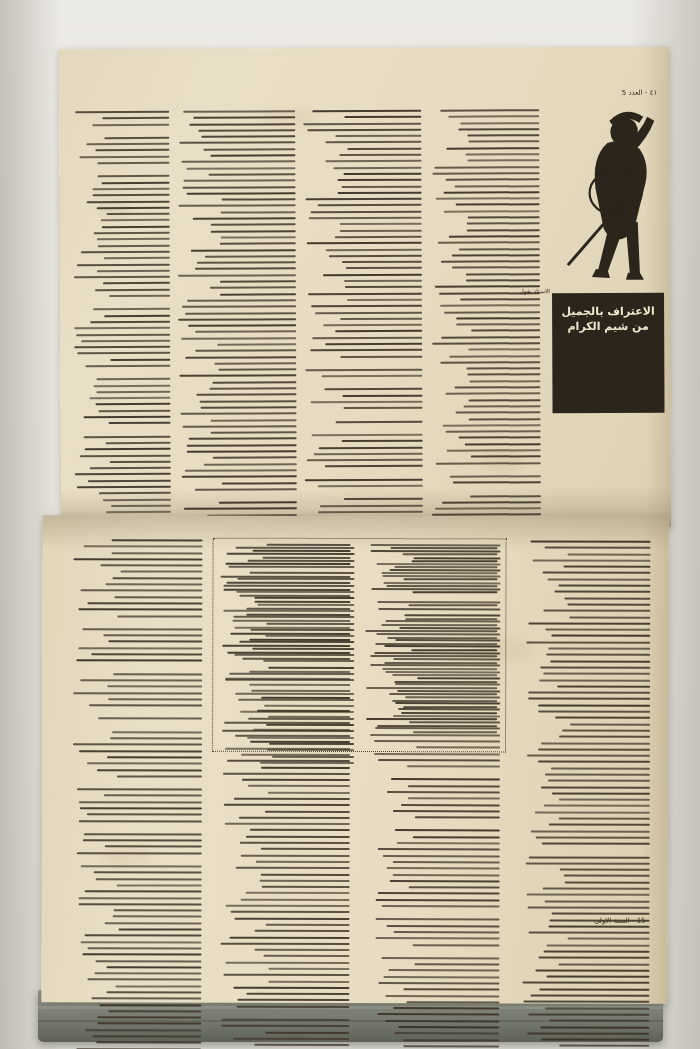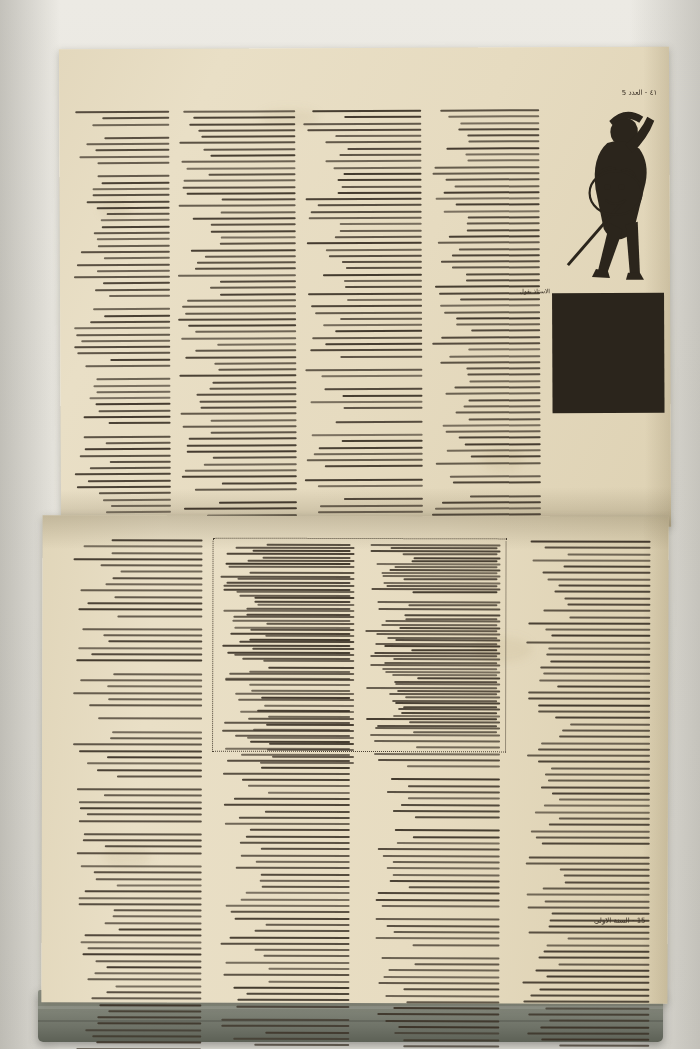--- a/index.html
+++ b/index.html
@@ -219,20 +219,23 @@
           <ellipse cx="64" cy="88" rx="26" ry="22" fill="none" stroke="#2b251c" stroke-width="2.2"></ellipse>
           <circle cx="56" cy="82" r="3" fill="#2b251c"></circle>
           <circle cx="70" cy="82" r="3" fill="#2b251c"></circle>
           <path d="M54 95 q10 8 20 0" stroke="#2b251c" stroke-width="2" fill="none"></path>
           <path d="M46 70 q8 -10 18 -6" stroke="#2b251c" stroke-width="2" fill="none"></path>
           <path d="M70 66 q10 -4 14 6" stroke="#2b251c" stroke-width="2" fill="none"></path>
         </svg>
       </div>
 
       <div class="illus-title-plate" style="right:6px;top:246px;width:112px;height:120px;"></div>
+      <div class="plate-title" style="right:10px;top:258px;width:104px;font-size:11px;">الاعتراف
+بالجميل من
+شيم الكرام</div>
       <div class="caption" style="right:120px;top:240px;">الاستاذ يقول</div>
 
       <div class="col" style="right:130px;top:62px;width:110px;">
           <div class="line" style="width: 89.7263%; margin-left: auto; opacity: 0.81;"></div>
           <div class="line" style="width: 82.2968%; margin-left: auto; opacity: 0.66;"></div>
           <div class="line" style="width: 71.6127%; margin-left: auto; opacity: 0.64;"></div>
           <div class="line" style="width: 73.5073%; margin-left: auto; opacity: 0.88;"></div>
           <div class="line" style="width: 65.814%; margin-left: auto; opacity: 0.86;"></div>
           <div class="line" style="width: 64.366%; margin-left: auto; opacity: 0.73;"></div>
           <div class="line" style="width: 84.9968%; margin-left: auto; opacity: 0.94;"></div>

